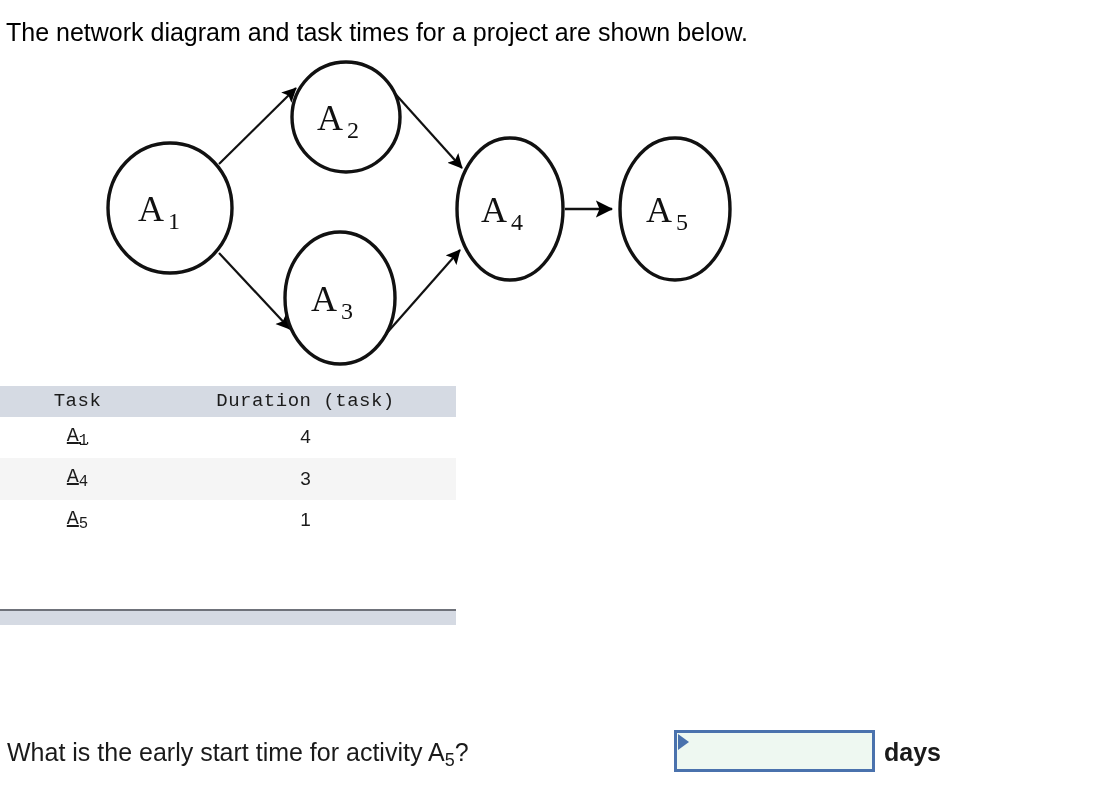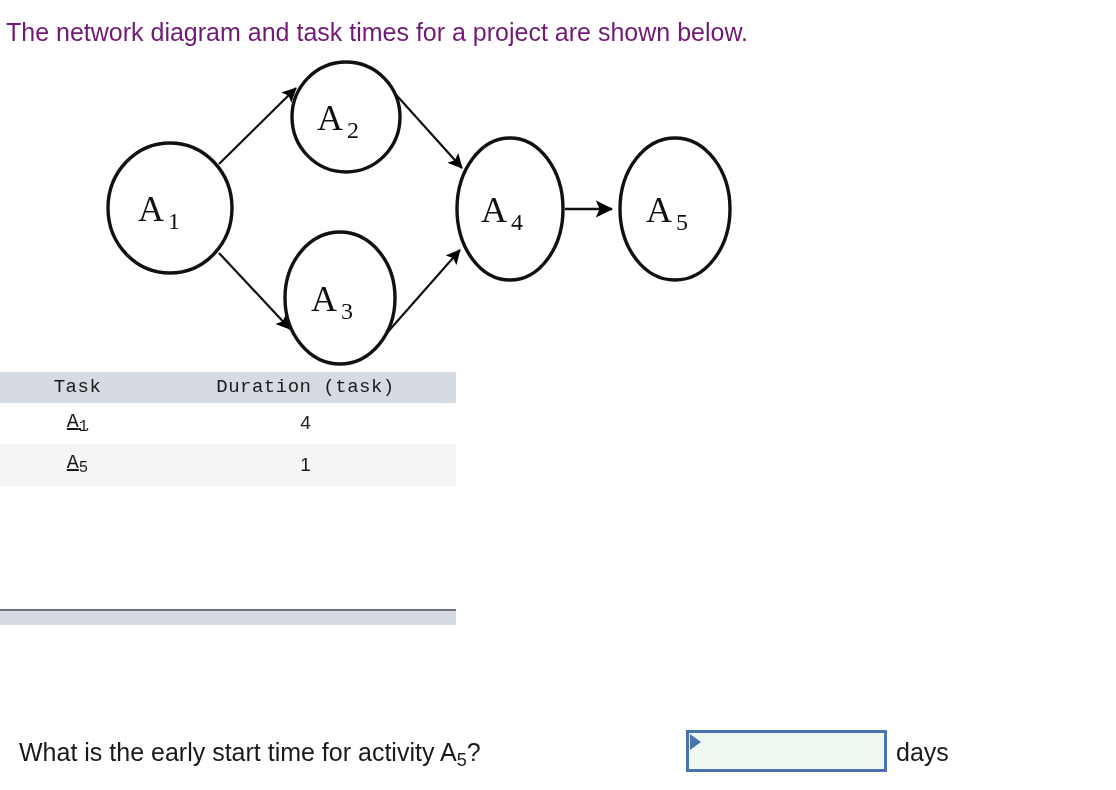--- a/index.html
+++ b/index.html
@@ -17,21 +17,21 @@
     -webkit-font-smoothing: antialiased;
   }
 
   
   .intro {
     position: absolute;
     left: 6px;
     top: 16px;
     font-size: 25px;
     line-height: 32px;
-    color: #701a75;
+    color: #000000;
     white-space: nowrap;
   }
 
   
   .diagram {
     position: absolute;
     left: 0;
     top: 46px;
     width: 780px;
     height: 340px;
@@ -45,21 +45,21 @@
   .node-sub {
     font-family: "Liberation Serif", serif;
     font-size: 24px;
     fill: #111111;
   }
 
   
   .task-table {
     position: absolute;
     left: 0;
-    top: 372px;
+    top: 386px;
     width: 456px;
     border-collapse: collapse;
     font-family: "Liberation Mono", monospace;
     font-size: 19px;
     color: #1b1b1b;
   }
   .task-table th {
     background: #d5dae3;
     font-weight: normal;
     padding: 4px 0 5px 0;
@@ -96,21 +96,21 @@
     top: 609px;
     width: 456px;
     height: 14px;
     background: #d5dae3;
     border-top: 2px solid #6f727a;
   }
 
   
   .question-row {
     position: absolute;
-    left: 12px;
+    left: 0;
     top: 718px;
     width: 900px;
     height: 72px;
   }
   .question-text {
     position: absolute;
     left: 7px;
     top: 18px;
     font-size: 25px;
     line-height: 32px;
@@ -147,20 +147,21 @@
     border-left: 11px solid #4a72ad;
     pointer-events: none;
   }
   .unit-label {
     position: absolute;
     left: 884px;
     top: 18px;
     font-size: 25px;
     line-height: 32px;
     color: #1a1a1a;
+    font-weight: bold;
   }
 </style>
 </head>
 <body>
 
 <div class="intro">The network diagram and task times for a project are shown below.</div>
 
 <div class="diagram">
   <svg width="780" height="340" viewBox="0 0 780 340" xmlns="http://www.w3.org/2000/svg">
     <defs>
@@ -213,20 +214,24 @@
       <th class="col-task">Task</th>
       <th class="col-dur">Duration (task)</th>
     </tr>
   </thead>
   <tbody>
     <tr>
       <td class="cell-task"><span>A</span><span class="sub">1</span></td>
       <td class="cell-dur">4</td>
     </tr>
     <tr>
+      <td class="cell-task"><span>A</span><span class="sub">4</span></td>
+      <td class="cell-dur">3</td>
+    </tr>
+    <tr>
       <td class="cell-task"><span>A</span><span class="sub">5</span></td>
       <td class="cell-dur">1</td>
     </tr>
   </tbody>
 </table>
 
 <div class="table-footer"></div>
 
 <div class="question-row">
   <div class="question-text"><span>What is the early start time for activity A</span><span class="sub">5</span><span>?</span></div>

